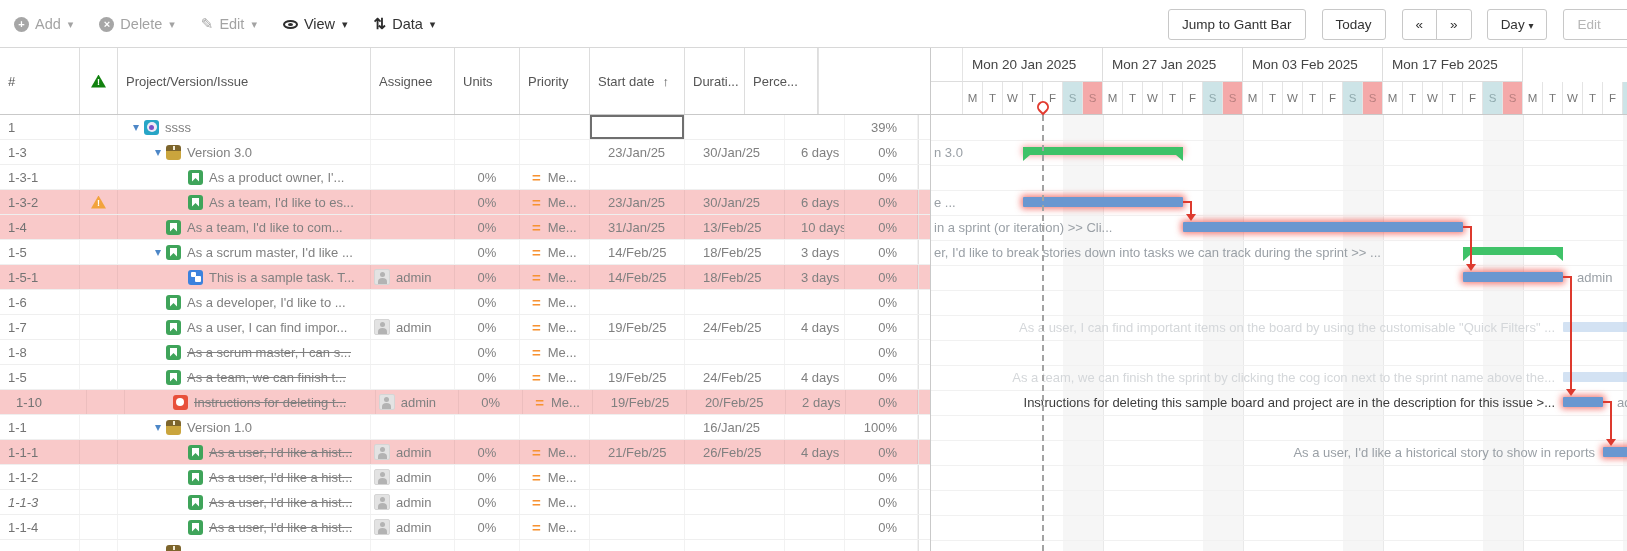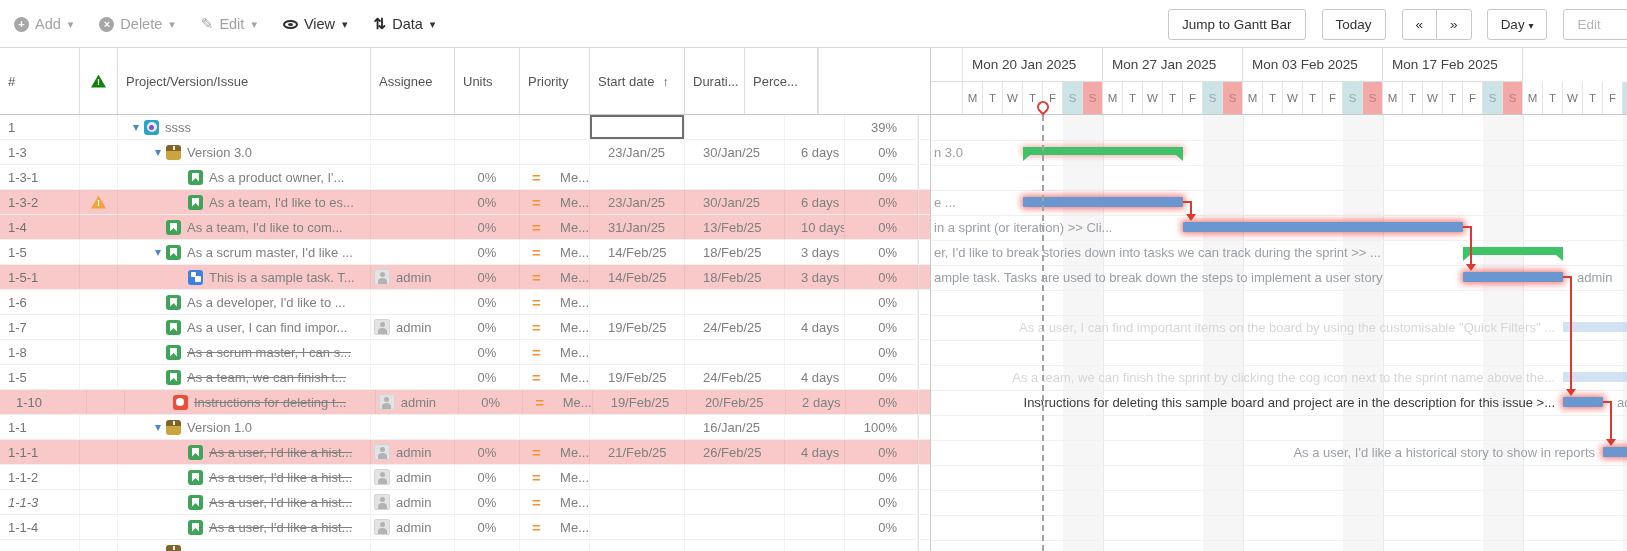--- a/index.html
+++ b/index.html
@@ -65,21 +65,21 @@
   .ic-redtask::after{content:"";position:absolute;left:3.5px;top:3.5px;width:8px;height:8px;border-radius:50%;background:#fff;}
   .warn-tri{width:15px;height:13px;display:flex;align-items:flex-end;justify-content:center;color:#fff;font-size:9px;font-weight:bold;line-height:12px;clip-path:polygon(50% 0,100% 100%,0 100%);}
   .warn-green{background:#12820f;}
   .warn-orange{background:#f2a33c;}
   .avatar{width:16px;height:16px;background:#e3e3e3;border-radius:2px;position:relative;overflow:hidden;flex:none;border:1px solid #d5d5d5;box-sizing:border-box;}
   .avatar::before{content:"";position:absolute;left:4.5px;top:2px;width:5px;height:5px;border-radius:50%;background:#b3b3b3;}
   .avatar::after{content:"";position:absolute;left:2.5px;top:8px;width:9px;height:7px;border-radius:50% 50% 0 0;background:#b3b3b3;}
   .assignee-name{margin-left:6px;}
   .prio{color:#f79232;font-weight:bold;font-size:15px;margin-right:7px;}
   .prio::before{content:"=";}
-  .prio-cell{padding-left:12px;justify-content:space-between;}
+  .prio-cell{padding-left:12px;}
   
   .gantt-panel{position:absolute;left:930px;top:48px;width:697px;height:503px;overflow:hidden;background:#fff;border-left:1px solid #c9c9c9;box-sizing:border-box;}
   .g-weeks{display:flex;height:34px;box-sizing:border-box;}
   .g-week{box-sizing:border-box;border-right:1px solid #ddd;border-bottom:1px solid #ddd;line-height:33px;padding-left:9px;color:#444;font-size:13.5px;white-space:nowrap;overflow:hidden;flex:none;}
   .g-days{display:flex;height:33px;box-sizing:border-box;border-bottom:1px solid #c9c9c9;}
   .g-day{width:20px;flex:none;box-sizing:border-box;border-right:1px solid #e4e4e4;text-align:center;line-height:32px;font-size:11.5px;color:#777;}
   .g-day.sat{background:#cde4e7;color:#8fa9ad;}
   .g-day.sun{background:#f4a9a9;color:#b97f7f;}
   .g-blank{flex:none;box-sizing:border-box;border-right:1px solid #e4e4e4;border-bottom:0;}
   .g-body{position:absolute;left:0;top:67px;width:697px;height:436px;overflow:hidden;}
@@ -637,21 +637,20 @@
       <div class="g-label" style="left: 646px; top: 150px;">admin</div>
       <div class="g-bar faded" style="left: 632px; top: 207px; width: 120px;"></div>
       <div class="g-bar faded" style="left: 632px; top: 257px; width: 120px;"></div>
       <div class="g-bar glow" style="left: 632px; top: 282px; width: 40px;"></div>
       <div class="g-label" style="left: 686px; top: 275px;">admin</div>
       <div class="g-bar glow" style="left: 672px; top: 332px; width: 80px;"></div>
       <div class="g-label" style="top: 25px; left: 3px;">n 3.0</div>
       <div class="g-label" style="top: 75px; left: 3px;">e ...</div>
       <div class="g-label" style="top: 100px; left: 3px;">in a sprint (or iteration) &gt;&gt; Cli...</div>
       <div class="g-label" style="top: 125px; left: 3px;">er, I'd like to break stories down into tasks we can track during the sprint &gt;&gt; ...</div>
-      <div class="g-label" style="top: 150px; left: 3px;">ample task. Tasks are used to break down the steps to implement a user story</div>
       <div class="g-label faded" style="top: 200px; right: 73px;">As a user, I can find important items on the board by using the customisable "Quick Filters" ...</div>
       <div class="g-label faded" style="top: 250px; right: 73px;">As a team, we can finish the sprint by clicking the cog icon next to the sprint name above the...</div>
       <div class="g-label dark" style="top: 275px; right: 73px;">Instructions for deleting this sample board and project are in the description for this issue &gt;...</div>
       <div class="g-label" style="top: 325px; right: 33px;">As a user, I'd like a historical story to show in reports</div>
       <div class="arrow-seg" style="left: 252px; top: 86px; width: 9px; height: 2px;"></div>
       <div class="arrow-seg" style="left: 259px; top: 86px; width: 2px; height: 16px;"></div>
       <div class="arrow-head" style="left: 255px; top: 99px;"></div>
       <div class="arrow-seg" style="left: 532px; top: 111px; width: 9px; height: 2px;"></div>
       <div class="arrow-seg" style="left: 539px; top: 111px; width: 2px; height: 41px;"></div>
       <div class="arrow-head" style="left: 535px; top: 149px;"></div>

